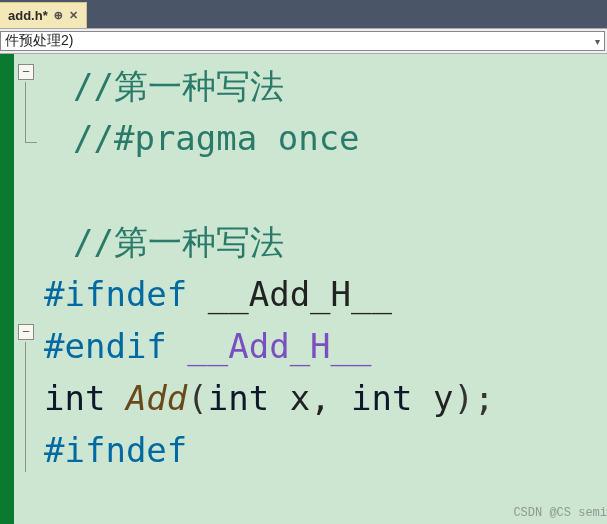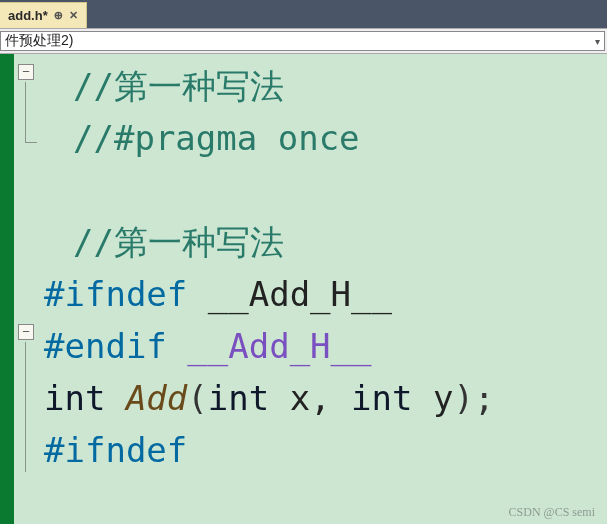--- a/index.html
+++ b/index.html
@@ -122,25 +122,25 @@
       color: #222;
     }
     .comment { color: #2a7a6a; margin-left: 29px; }
     .keyword-pp { color: #0369a1; }
     .macro-def { color: #7a4fc0; }
     .type-kw { color: #0f172a; }
     .func-name { color: #6a4a1a; font-style: italic; }
     .punct { color: #333; }
     .watermark {
       position: absolute;
-      right: 12px;
+      right: 0;
       bottom: 4px;
       font-size: 12px;
       color: rgba(80,80,80,0.5);
-      font-family: Liberation Serif, serif;
+      font-family: Liberation Mono, monospace;
     }
   </style>
 </head>
 <body>
 
 <div class="tab-bar">
   <div class="tab">
     <span>add.h*</span>
     <span class="tab-pin">⊕</span>
     <span class="tab-close">✕</span>

